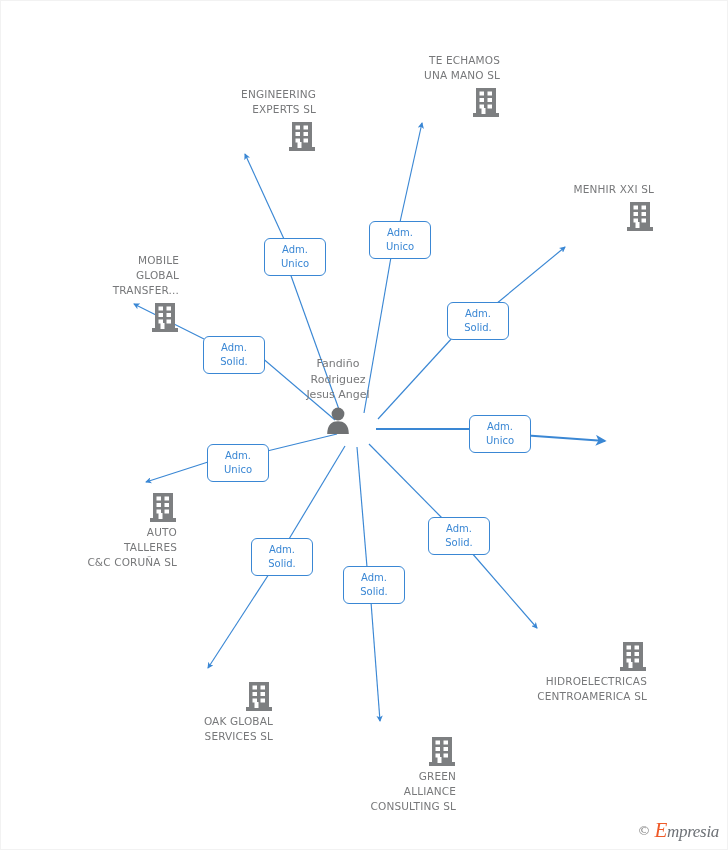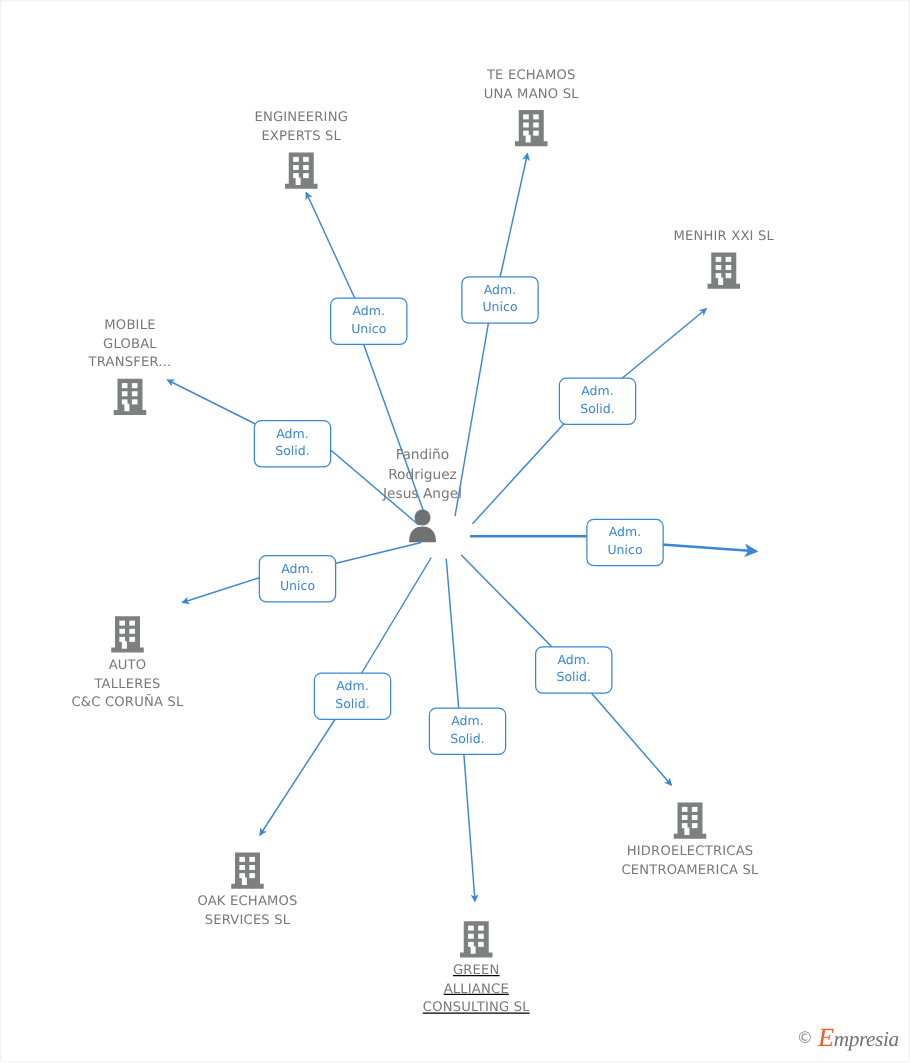--- a/index.html
+++ b/index.html
@@ -26,21 +26,21 @@
     top: 0;
     width: 728px;
     height: 850px;
   }
 
   
   .node {
     position: absolute;
     width: 150px;
     margin-left: -75px;
-    text-align: center;
+    text-align: right;
   }
   .node .icon-wrap {
     display: block;
     line-height: 0;
   }
   .node svg {
     display: inline-block;
   }
   .node-label {
     display: block;
@@ -271,25 +271,25 @@
         <rect x="1" y="28" width="26" height="4" fill="#7d7f81"></rect>
         <rect x="7.5" y="6.5" width="4.5" height="4" fill="#ffffff"></rect>
         <rect x="15.5" y="6.5" width="4.5" height="4" fill="#ffffff"></rect>
         <rect x="7.5" y="13" width="4.5" height="4" fill="#ffffff"></rect>
         <rect x="15.5" y="13" width="4.5" height="4" fill="#ffffff"></rect>
         <rect x="7.5" y="19.5" width="4.5" height="4" fill="#ffffff"></rect>
         <rect x="15.5" y="19.5" width="4.5" height="4" fill="#ffffff"></rect>
         <rect x="9.5" y="23" width="4" height="6" fill="#ffffff"></rect>
       </svg>
     </span>
-    <span class="node-label below">OAK ECHAMOS
+    <span class="node-label below">OAK GLOBAL
 SERVICES SL</span>
   </div>
 
-  <div class="node" style="left:380px; top:733px;text-decoration:underline;">
+  <div class="node" style="left:380px; top:733px;">
     <span class="icon-wrap">
       <svg width="28" height="33" viewBox="0 0 28 33">
         <rect x="4" y="3" width="20" height="26" fill="#7d7f81"></rect>
         <rect x="1" y="28" width="26" height="4" fill="#7d7f81"></rect>
         <rect x="7.5" y="6.5" width="4.5" height="4" fill="#ffffff"></rect>
         <rect x="15.5" y="6.5" width="4.5" height="4" fill="#ffffff"></rect>
         <rect x="7.5" y="13" width="4.5" height="4" fill="#ffffff"></rect>
         <rect x="15.5" y="13" width="4.5" height="4" fill="#ffffff"></rect>
         <rect x="7.5" y="19.5" width="4.5" height="4" fill="#ffffff"></rect>
         <rect x="15.5" y="19.5" width="4.5" height="4" fill="#ffffff"></rect>

